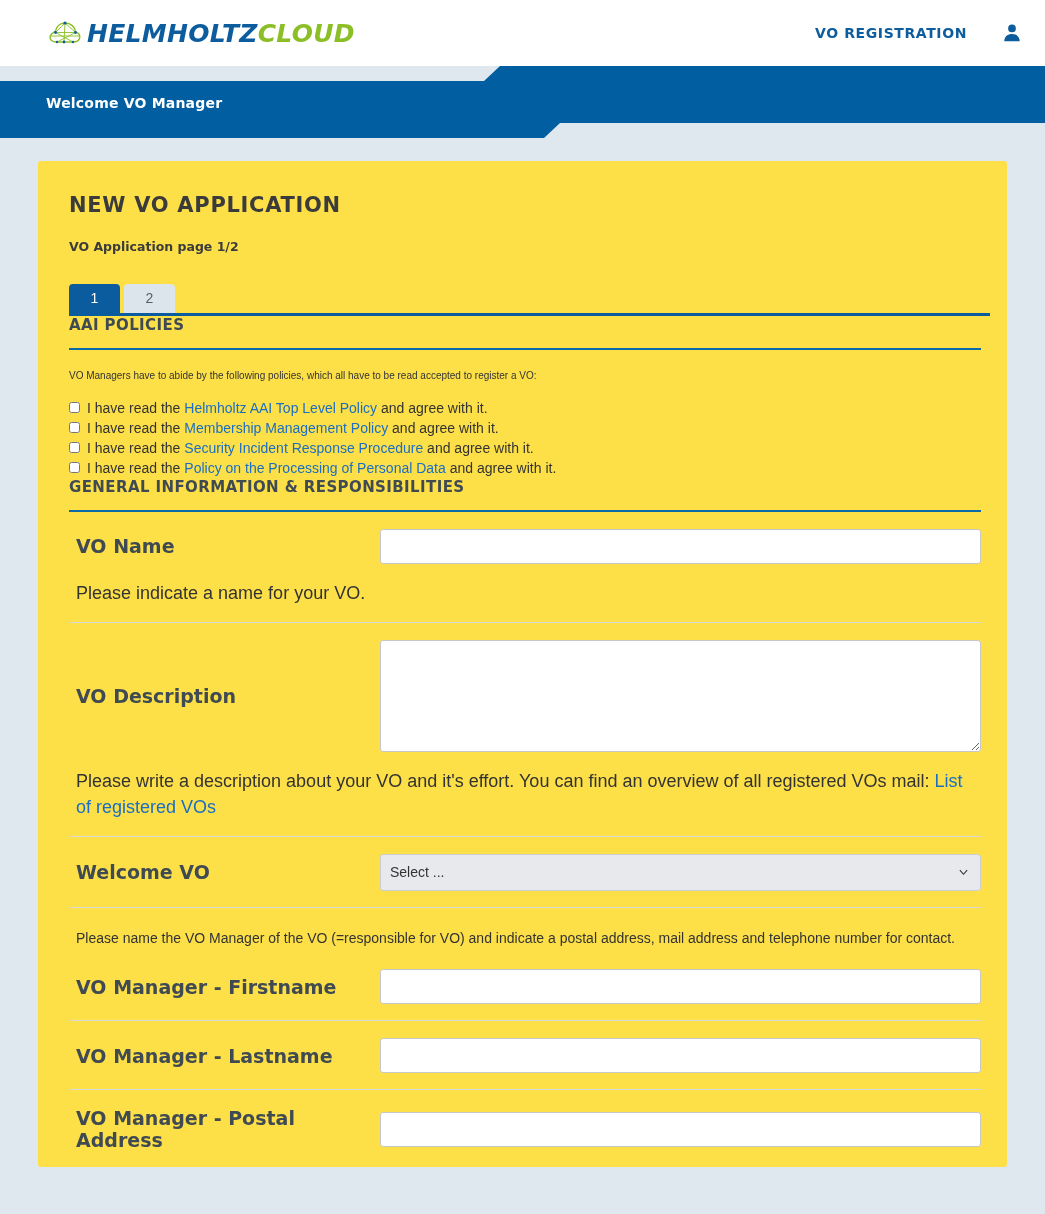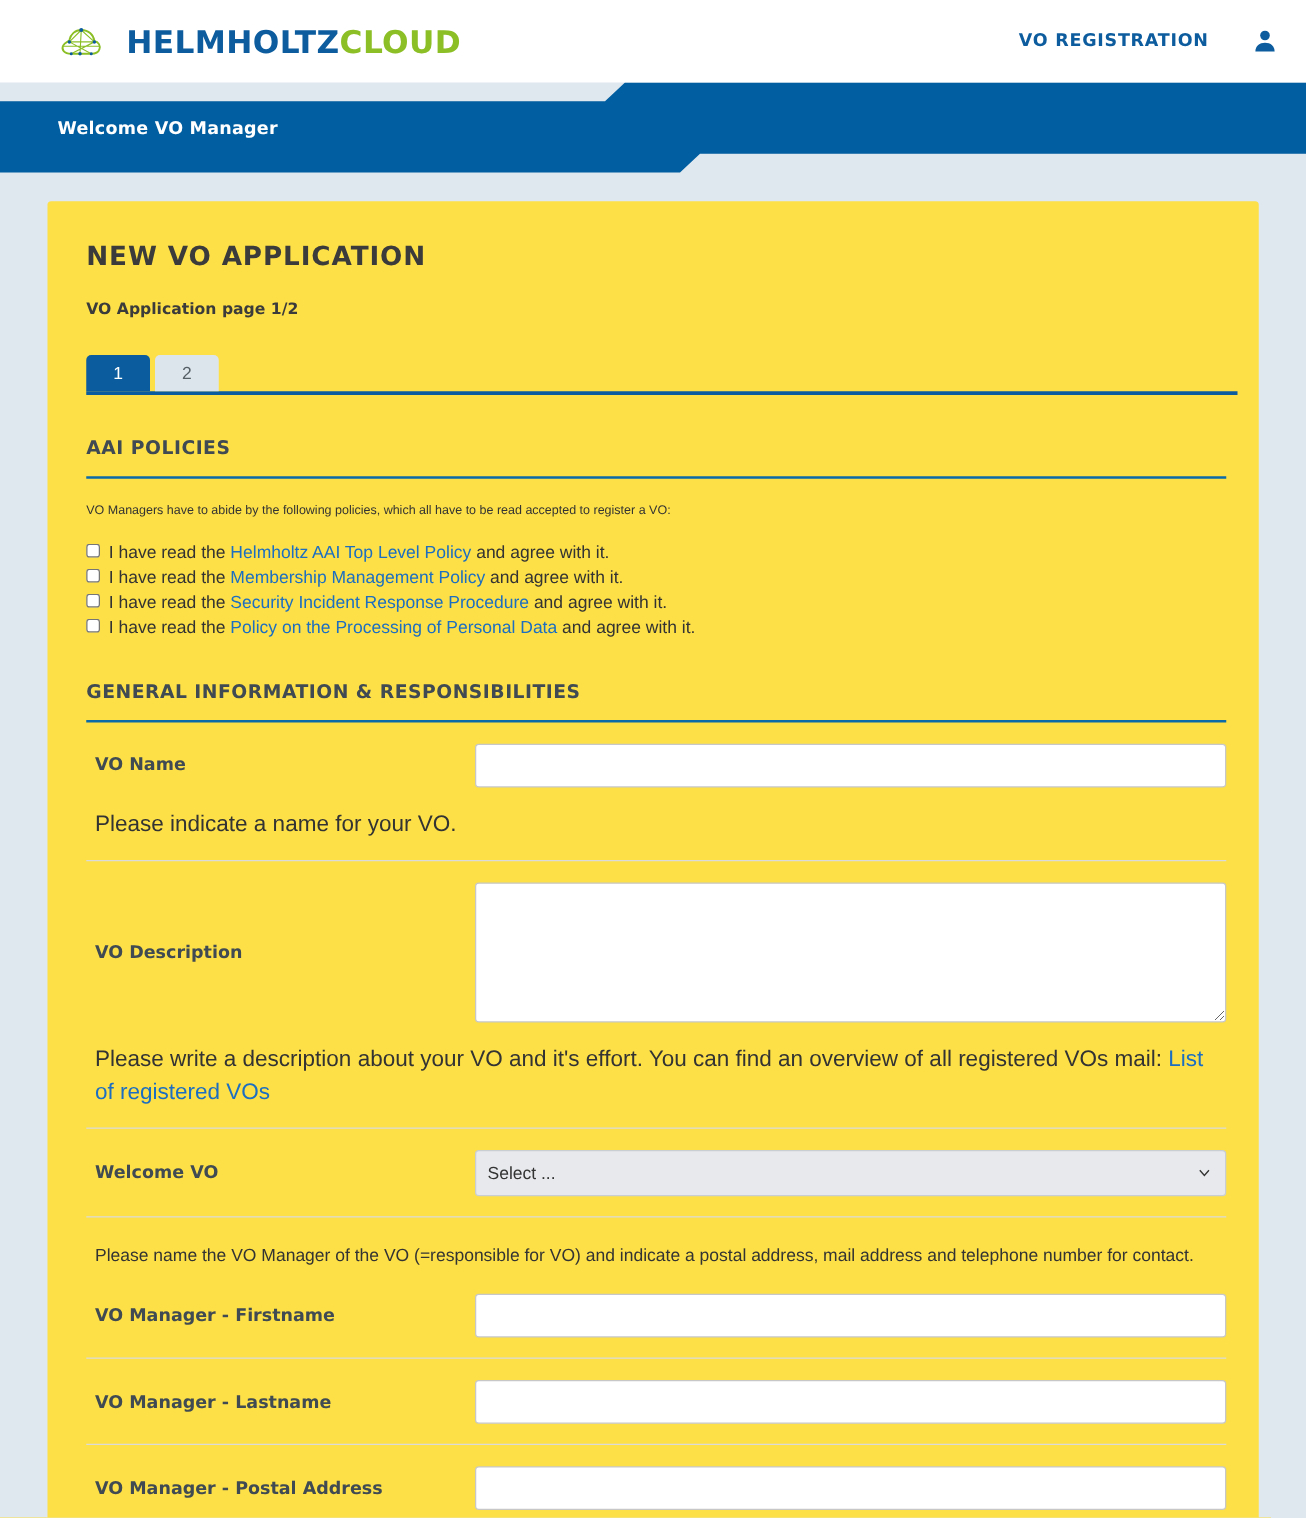--- a/index.html
+++ b/index.html
@@ -16,21 +16,21 @@
 
   
   .site-header {
     height: 66px;
     background: #ffffff;
     display: flex;
     align-items: center;
     padding: 0 22px 0 48px;
     position: relative;
   }
-  .brand { display: flex; align-items: center; gap: 19px; }
+  .brand { display: flex; align-items: flex-start; gap: 5px; font-style: italic; }
   .brand-mark { width: 34px; height: 26px; display: block; flex: none; }
   .brand-text {
     font-size: 25px;
     font-weight: bold;
     letter-spacing: 0.3px;
     white-space: nowrap;
     font-family: "DejaVu Sans", sans-serif;
   }
   .brand-text .b1 { color: #0c5c9e; }
   .brand-text .b2 { color: #8cbf26; }
@@ -115,21 +115,20 @@
   .tab.inactive { background: #dde5ec; color: #555f66; margin-left: 4px; }
 
   
   .section-head {
     font-family: "DejaVu Sans", sans-serif;
     font-size: 15px;
     font-weight: bold;
     letter-spacing: 0.4px;
     color: #3f4a52;
     text-transform: uppercase;
-    margin-top: 33px;
   }
   .section-rule {
     border-bottom: 2px solid #0d6aa8;
     width: 912px;
     margin-top: 14px;
   }
 
   .body-text {
     font-size: 10px;
     color: #333333;
@@ -158,21 +157,21 @@
     display: flex;
     align-items: center;
     padding: 17px 0 16px 0;
     width: 912px;
   }
   .field-label {
     width: 311px;
     flex: none;
     padding-left: 7px;
     font-family: "DejaVu Sans", sans-serif;
-    font-size: 14px;
+    font-size: 19px;
     font-weight: bold;
     color: #3f4a52;
   }
   .control { flex: 1; }
   .text-input {
     width: 100%;
     height: 35px;
     border: 1px solid #c7c7c7;
     border-radius: 3px;
     background: #ffffff;

